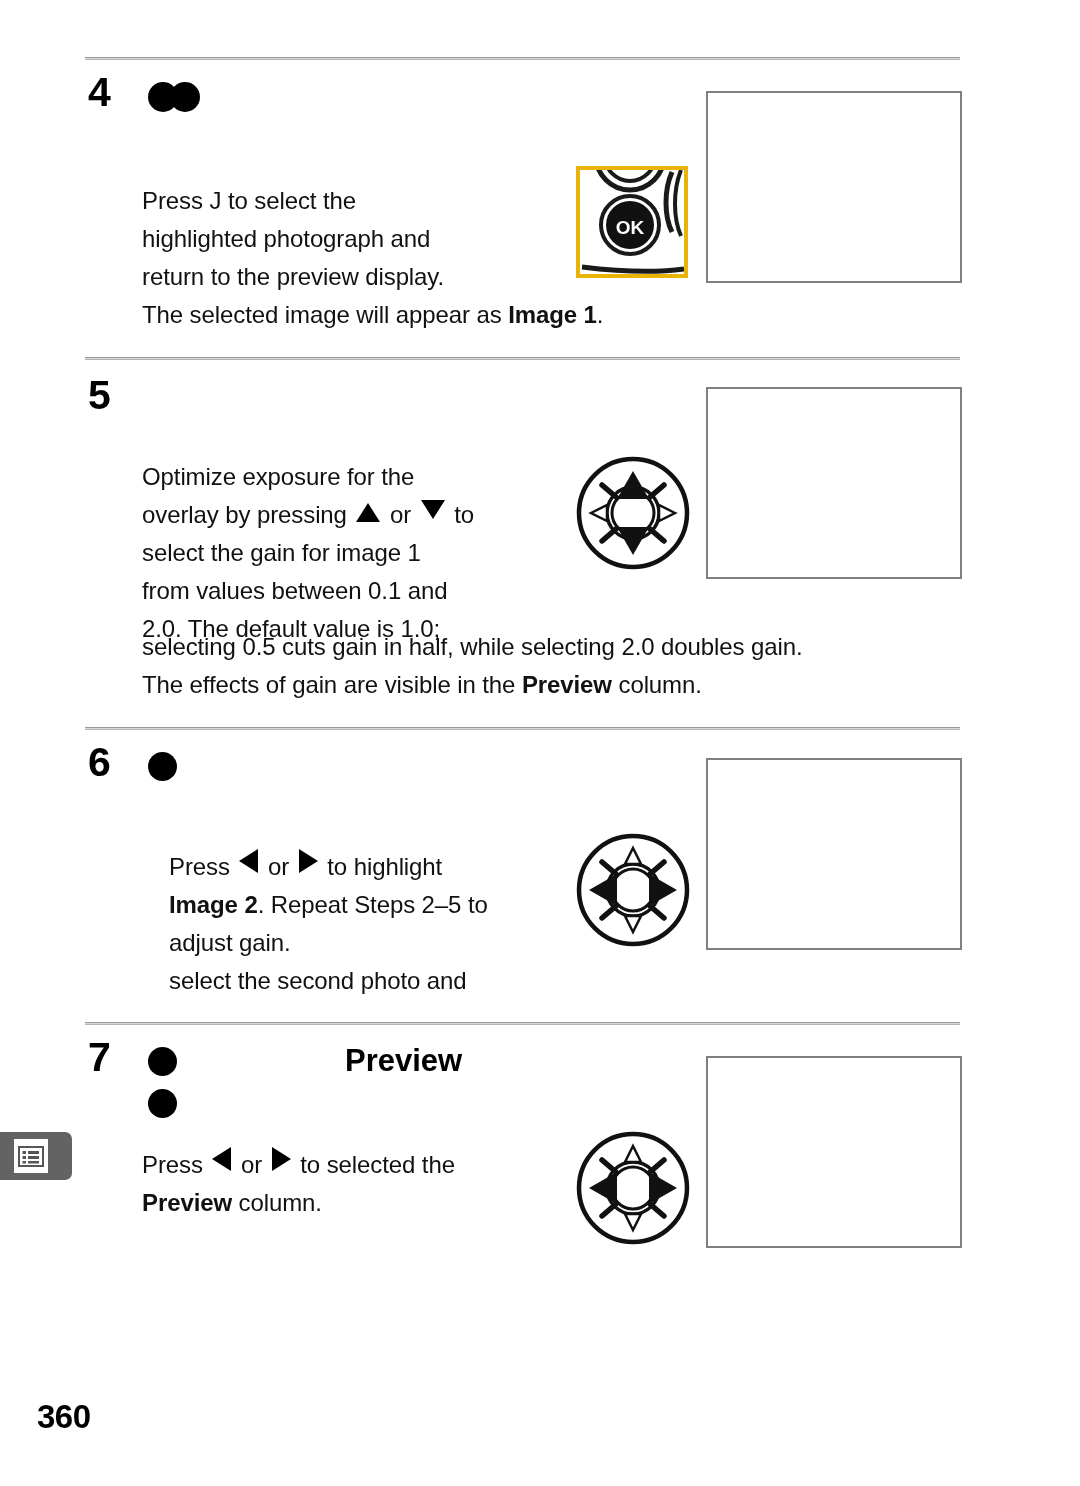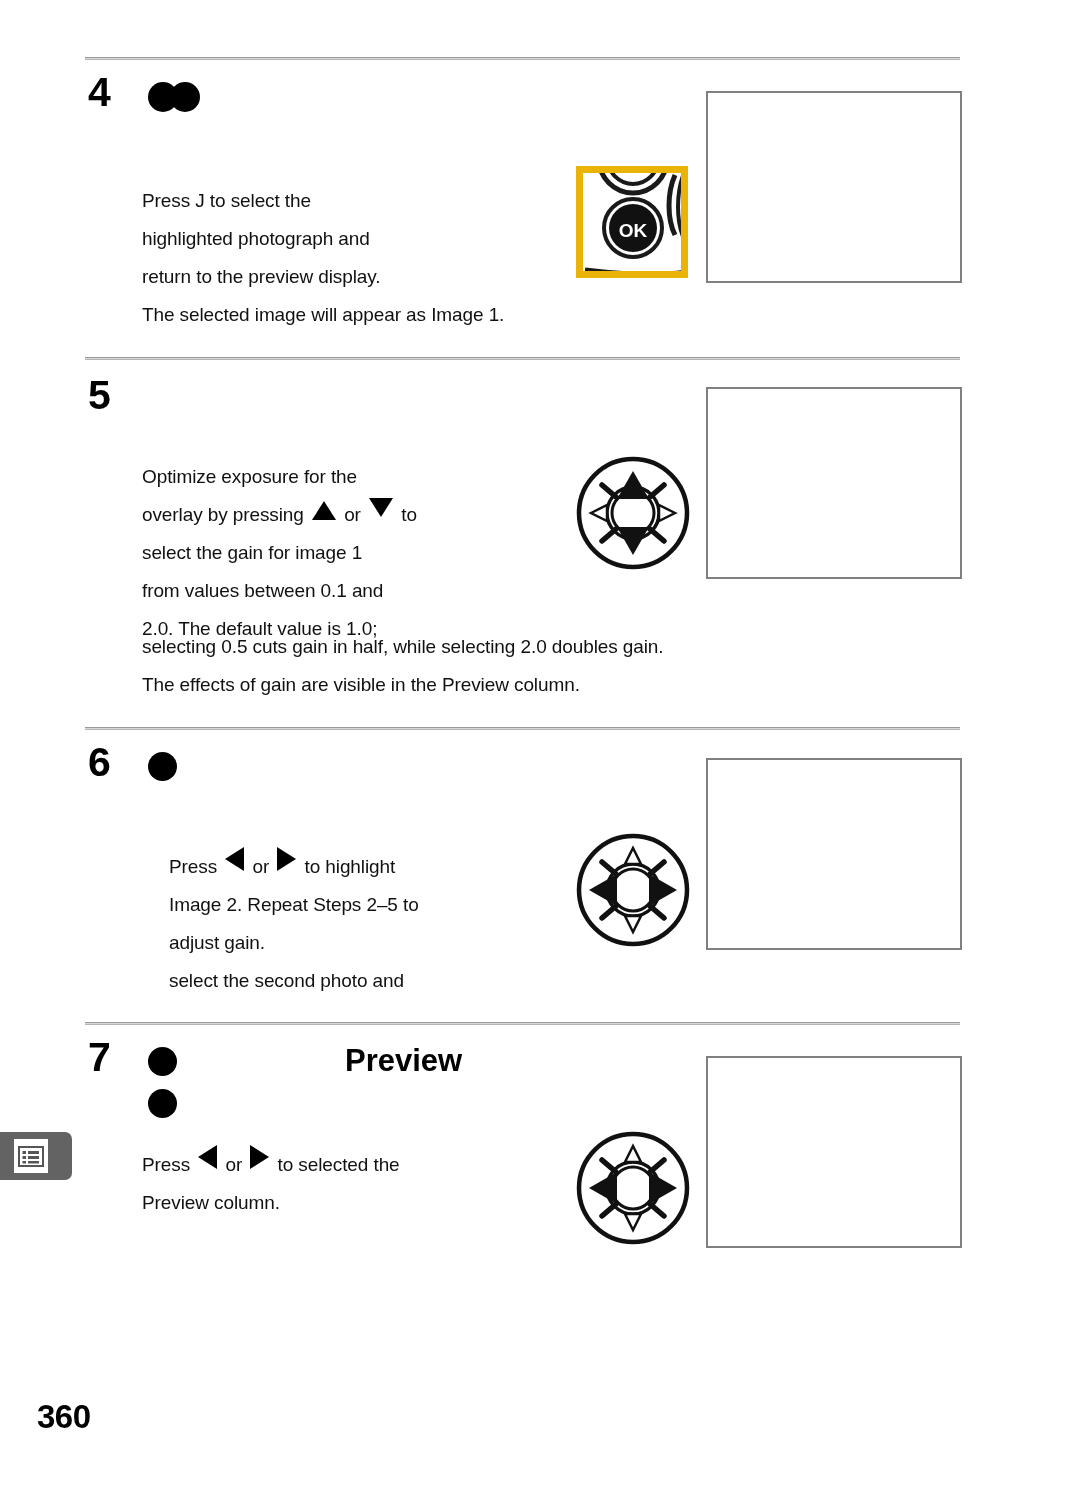--- a/index.html
+++ b/index.html
@@ -74,26 +74,26 @@
     position: absolute;
     font-size: 31px;
     font-weight: bold;
     line-height: 1;
     white-space: nowrap;
   }
 
   
   .body-text {
     position: absolute;
-    font-size: 19px;
+    font-size: 24px;
     line-height: 38px;
     color: #111;
     letter-spacing: -0.1px;
   }
-  .body-text b { font-weight: normal; }
+  .body-text b { font-weight: bold; }
 
   
   .ar {
     display: inline-block;
     position: relative;
     width: 0; height: 0;
     vertical-align: baseline;
   }
   .ar-up {
     border-left: 12px solid transparent;
@@ -128,21 +128,21 @@
   .lcd-box {
     position: absolute;
     background: #ffffff;
     border: 2px solid #808080;
     box-sizing: border-box;
   }
 
   
   .okphoto {
     position: absolute;
-    border: 7px solid #eab308;
+    border: 4px solid #eab308;
     box-sizing: border-box;
     background: #86efac;
     overflow: hidden;
   }
 
   
   .dial {
     position: absolute;
   }
 

